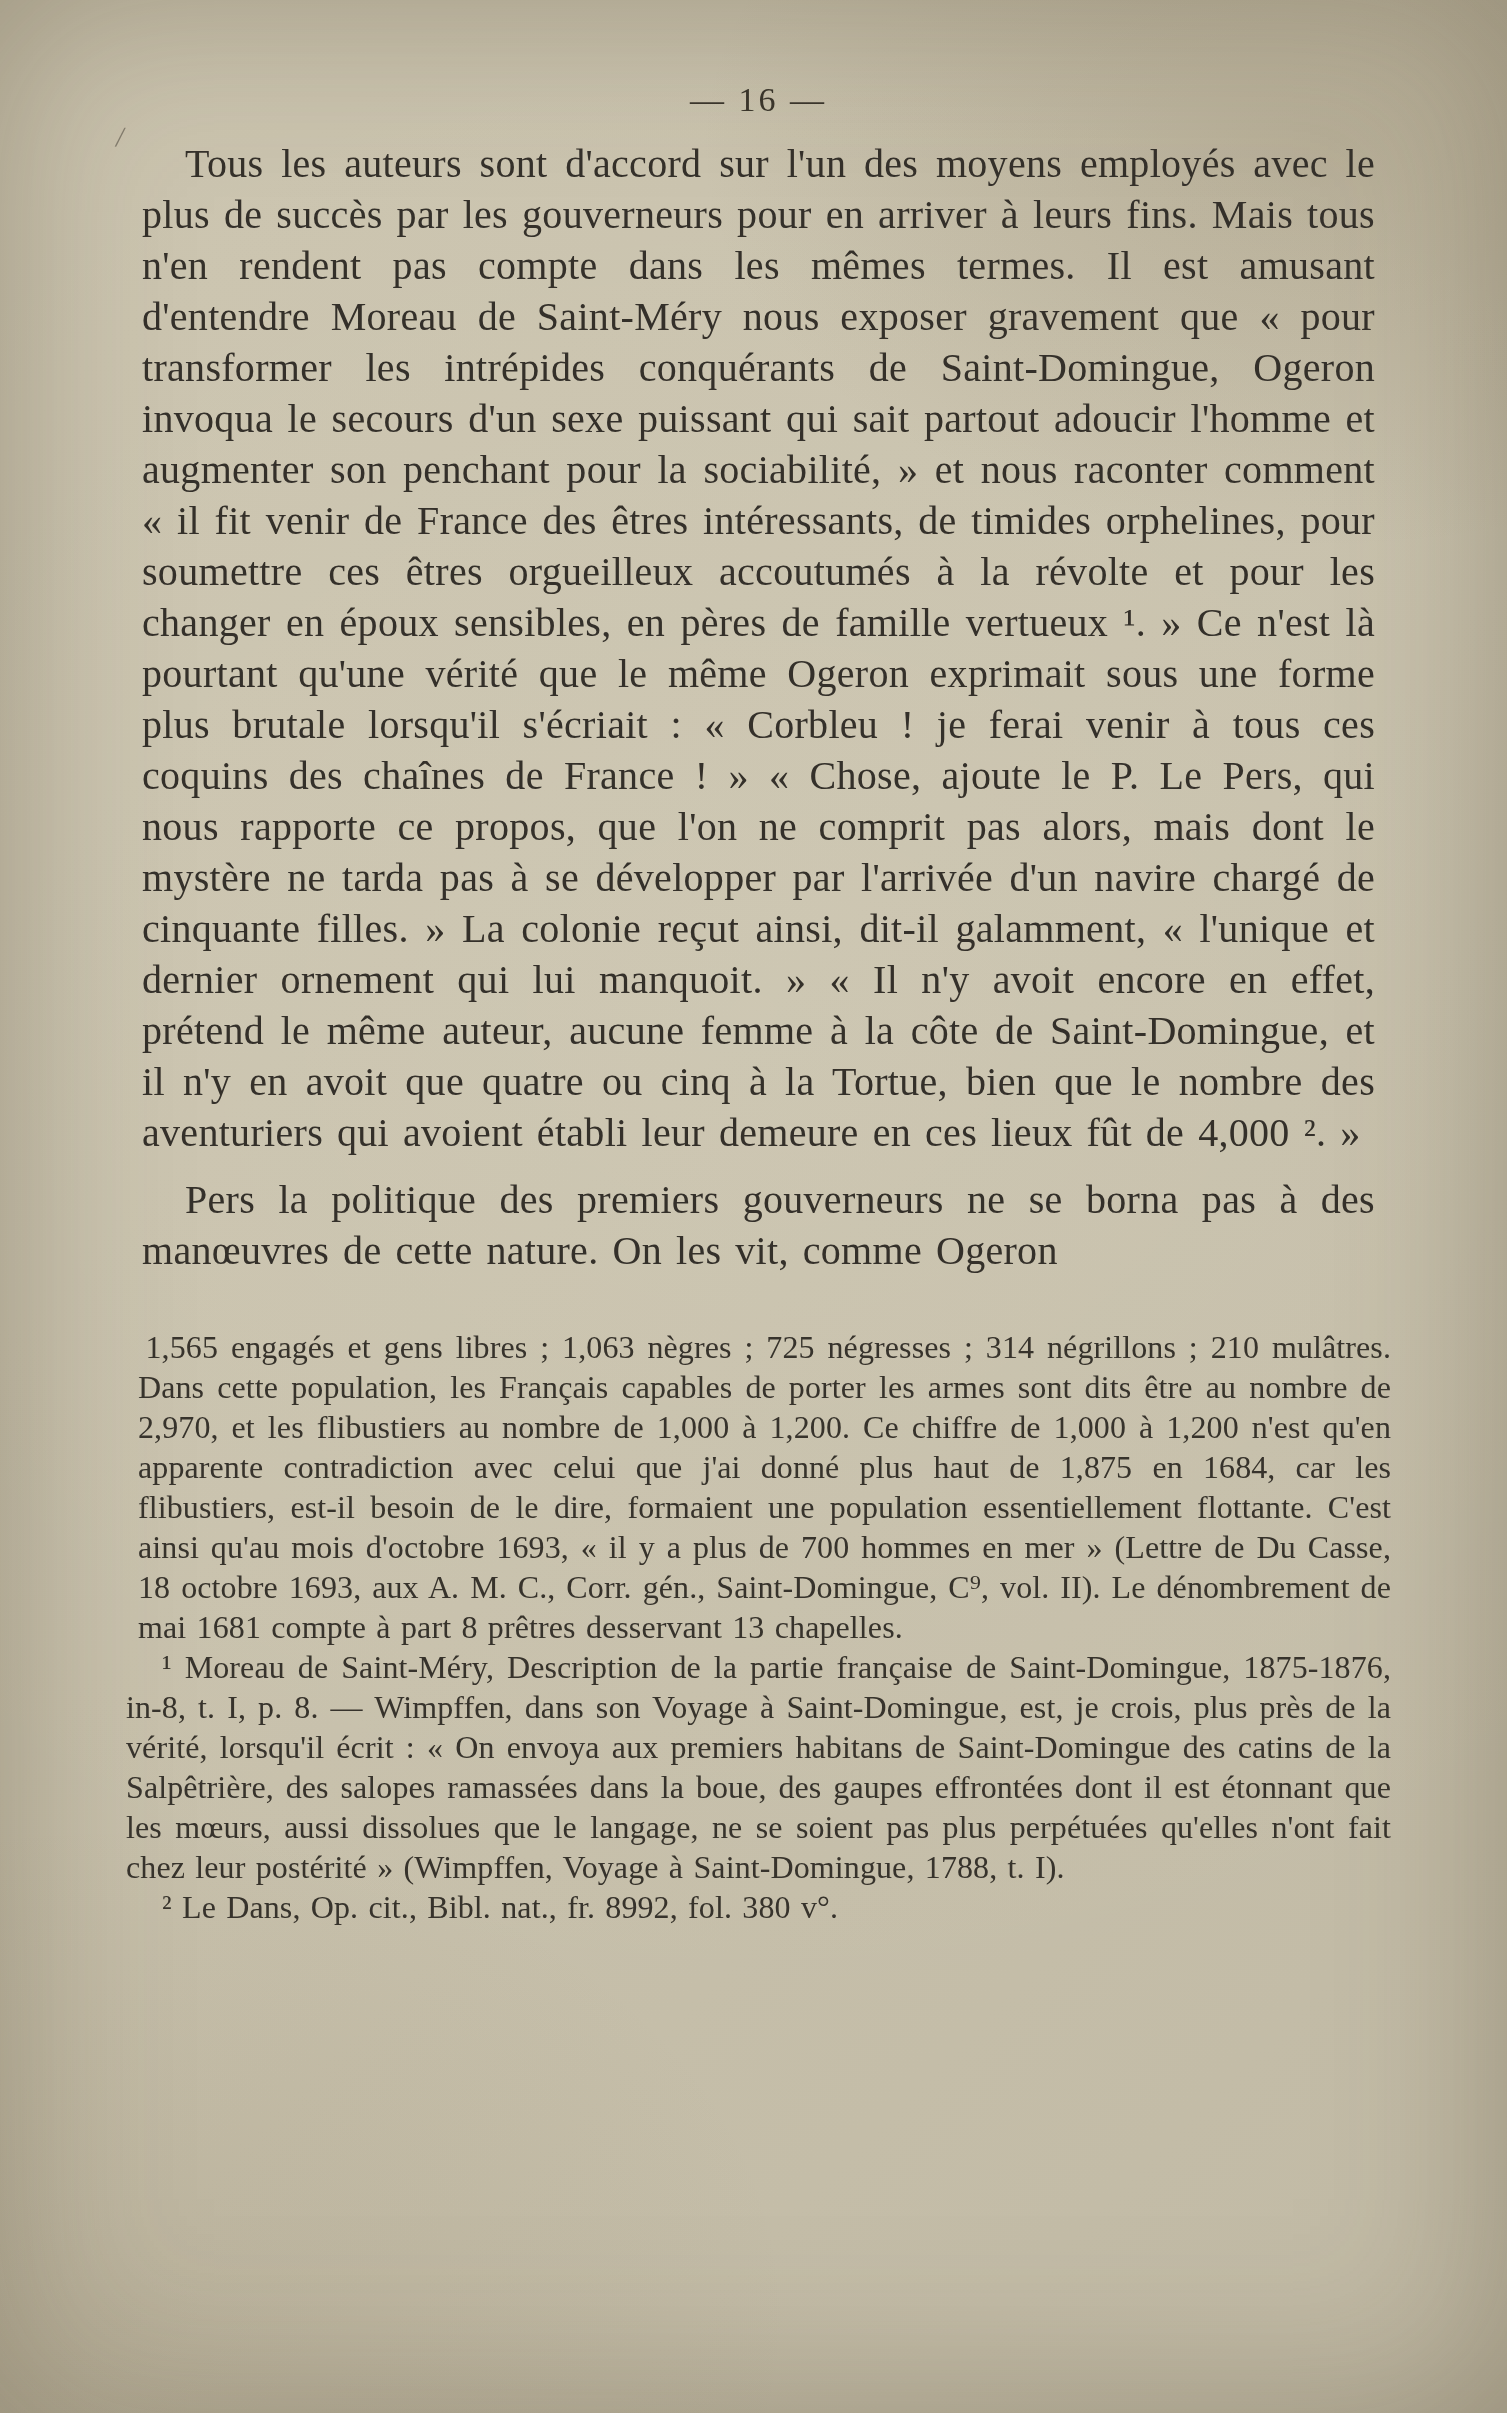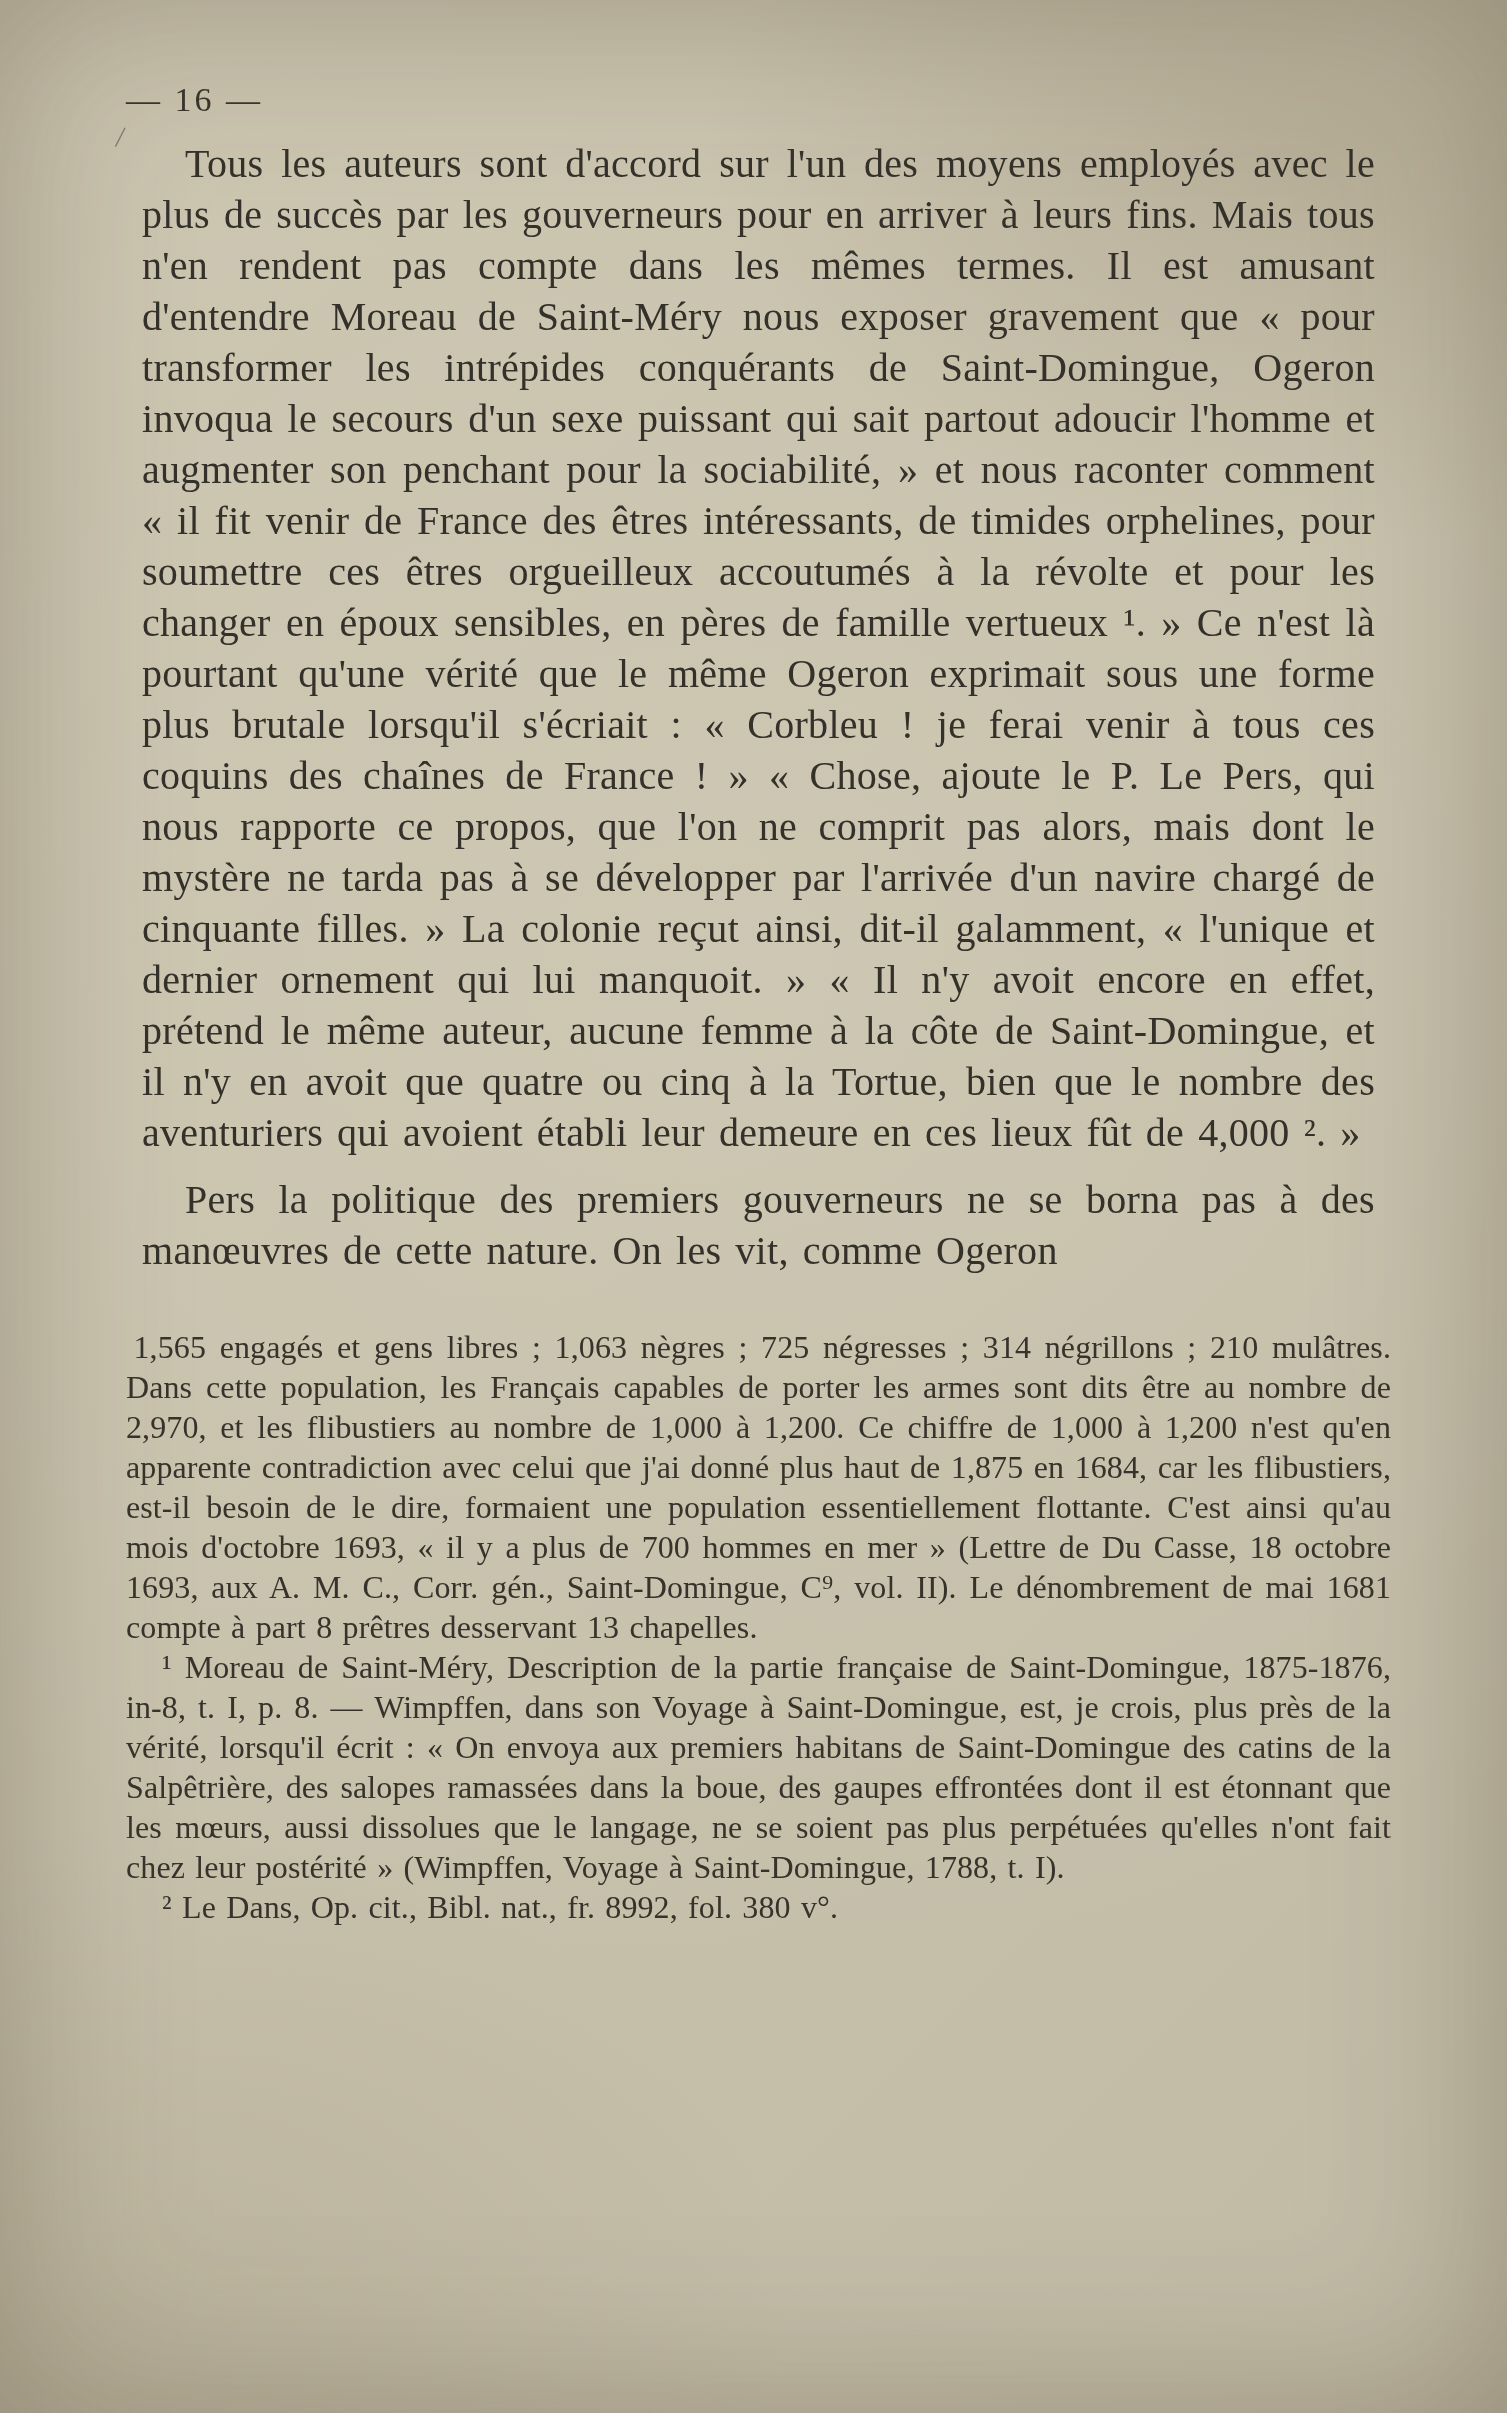--- a/index.html
+++ b/index.html
@@ -26,20 +26,21 @@
   }
 
   .text-block {
     position: absolute;
     left: 126px;
     width: 1265px;
     top: 81px;
   }
 
   .page-number {
+    text-align: center;
     font-size: 34px;
     letter-spacing: 3px;
     color: #3a352b;
     margin: 0 0 19.4px 0;
   }
 
   .stray-mark {
     position: absolute;
     left: 116px;
     top: 120px;
@@ -69,21 +70,21 @@
   }
 
   .footnote {
     margin: 0;
     text-align: justify;
     letter-spacing: 0.1px;
     word-spacing: 2.2px;
     hyphens: auto;
   }
 
-  .footnote.continuation { text-indent: 7.5px; }
+  .footnote.continuation { text-indent: 7.5px; margin-left: 12px; }
   .footnote.note { text-indent: 36px; }
   .footnote .italic { }
 </style>
 </head>
 <body>
 
 <div class="page">
 
   <span class="stray-mark">/</span>
 

